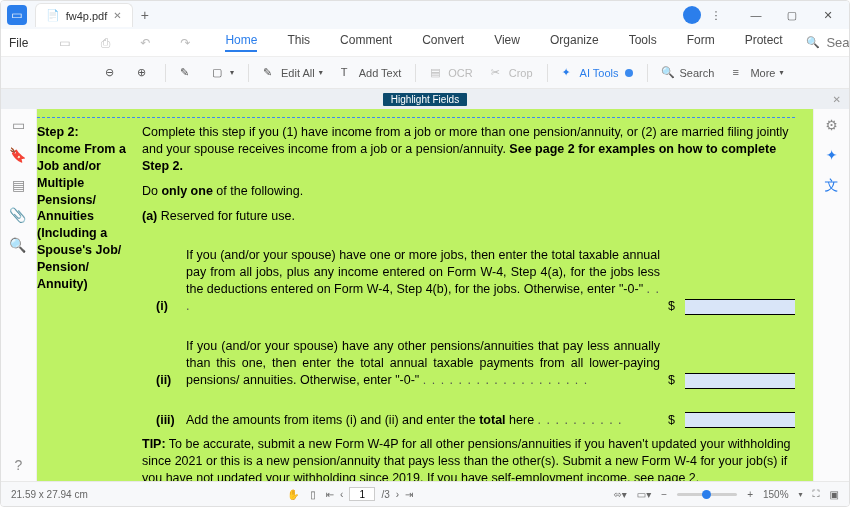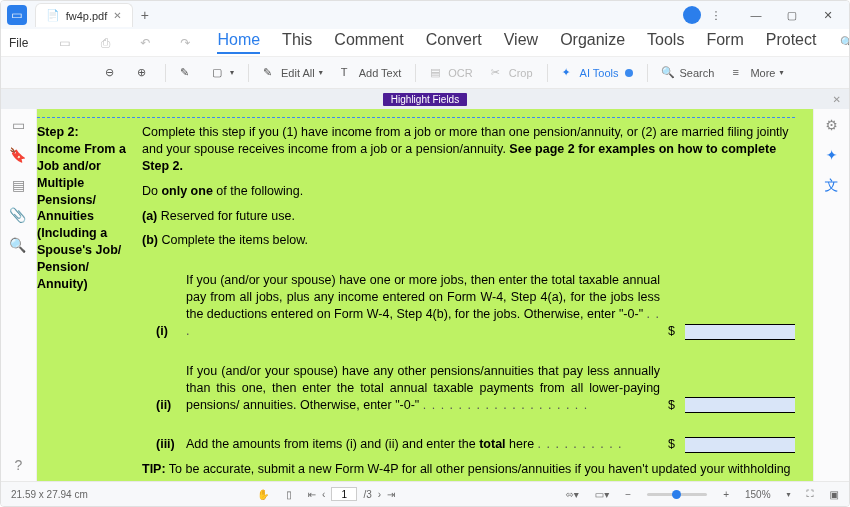--- a/index.html
+++ b/index.html
@@ -10,49 +10,49 @@
 .tab-close { color: #888; font-size: 10px; }
 .tab-plus { margin-left: 8px; color: #666; font-size: 14px; }
 .titlebar-spacer { flex: 1; }
 .avatar { width: 18px; height: 18px; border-radius: 50%; background: #2b7eeb; }
 .win-btns { display: flex; gap: 6px; margin-left: 10px; }
 .win-btn { width: 30px; height: 20px; display: flex; align-items: center; justify-content: center; color: #555; font-size: 11px; }
 .menubar { height: 28px; display: flex; align-items: center; background: #fff; border-bottom: 1px solid #eee; padding: 0 8px; gap: 24px; }
 .file { font-size: 12px; color: #333; margin-right: 4px; }
 .qa-icon { color: #bbb; font-size: 12px; padding: 0 3px; }
 .menus { flex: 1; display: flex; justify-content: center; gap: 22px; }
-.menu { font-size: 16px; color: #444; }
+.menu { font-size: 12px; color: #444; margin-left: 8px; }
 .menu.active { color: #2b7eeb; border-bottom: 2px solid #2b7eeb; padding-bottom: 3px; }
 .search-area { display: flex; align-items: center; gap: 6px; }
 .search-input { width: 110px; font-size: 13px; border: none; outline: none; color: #999; }
 .toolbar { height: 32px; display: flex; align-items: center; background: #f8f9fb; border-bottom: 1px solid #e8e8e8; padding: 0 10px; gap: 10px; }
 .tool { display: flex; align-items: center; gap: 4px; font-size: 11px; color: #555; padding: 2px 4px; }
 .tool svg, .tool .glyph { width: 14px; height: 14px; }
 .tool-divider { width: 1px; height: 18px; background: #e0e0e0; }
 .tool.faded { color: #bbb; }
 .info-bar { height: 20px; background: #eceff3; display: flex; align-items: center; justify-content: center; font-size: 10px; color: #6a6a6a; gap: 8px; position: relative; }
-.highlight-btn { background: #4c1d95; color: #fff; padding: 1px 8px; font-size: 10px; border-radius: 1px; }
+.highlight-btn { background: #0c4a6e; color: #fff; padding: 1px 8px; font-size: 10px; border-radius: 1px; }
 .info-close { position: absolute; right: 8px; color: #999; font-size: 10px; }
 .main { flex: 1; display: flex; overflow: hidden; }
 .left-rail { width: 36px; background: #fbfbfc; border-right: 1px solid #eee; display: flex; flex-direction: column; align-items: center; padding-top: 8px; gap: 14px; }
 .left-rail .rail-icon { color: #8a8a8a; font-size: 14px; }
 .right-rail { width: 36px; background: #fbfbfc; border-left: 1px solid #eee; display: flex; flex-direction: column; align-items: center; padding-top: 8px; gap: 14px; }
 .right-rail .rail-icon { color: #8a8a8a; font-size: 14px; }
 .content { flex: 1; overflow: auto; background: #bef264; padding: 8px 18px 10px 0; font-family: Arial, Helvetica, sans-serif; font-size: 12.5px; color: #000; line-height: 1.35; }
 .step-row { display: flex; gap: 10px; margin-top: 6px; }
 .step-label { width: 95px; font-weight: bold; font-size: 12.5px; flex-shrink: 0; }
 .step-body { flex: 1; }
 .step-body p { margin-bottom: 8px; }
 .indent1 { padding-left: 14px; }
 .item-row { display: flex; align-items: flex-end; gap: 8px; }
 .item-text { flex: 1; text-align: justify; margin-top: 15px; }
 .amount-box { width: 110px; height: 16px; background: #d9e5f8; border-top: 1px solid #000; border-bottom: 1px solid #000; flex-shrink: 0; }
 .dollar { font-weight: normal; margin-right: 2px; }
 .divider-line { border-top: 1px solid #000; margin: 6px 0; }
-.statusbar { height: 16px; display: flex; align-items: center; background: #f7f8fa; border-top: 1px solid #e8e8e8; font-size: 10px; color: #666; padding: 12px 10px; gap: 16px; }
+.statusbar { height: 16px; display: flex; align-items: center; background: #f7f8fa; border-top: 1px solid #e8e8e8; font-size: 10px; color: #666; padding: 12px 10px; gap: 10px; }
 .statusbar .spacer { flex: 1; }
 .zoom-track { width: 60px; height: 3px; background: #d0d0d0; border-radius: 2px; position: relative; }
 .zoom-thumb { position: absolute; left: 25px; top: -3px; width: 9px; height: 9px; border-radius: 50%; background: #2b7eeb; }
 .pager { display: flex; align-items: center; gap: 6px; }
 .page-input { width: 26px; height: 14px; border: 1px solid #ccc; font-size: 10px; text-align: center; }
 .bold { font-weight: bold; }
 .ai-dot { width: 8px; height: 8px; background: #3b8aef; border-radius: 50%; display: inline-block; margin-left: 2px; }
 .dotfill { color: #555; letter-spacing: 1px; }
 </style>
 </head>
@@ -171,21 +171,20 @@
   </div>
 
   <div class="content">
     <div style="border-top:1px dashed #3b8aef;margin-bottom:2px"></div>
     <div class="step-row">
       <div class="step-label">Step 2:<br>Income From a Job and/or Multiple Pensions/ Annuities (Including a Spouse's Job/ Pension/ Annuity)</div>
       <div class="step-body">
         <p><span>Complete this step if you (1) have income from a job or more than one pension/annuity, or (2) are married filing jointly and your spouse receives income from a job or a pension/annuity. </span><span class="bold">See page 2 for examples on how to complete Step 2.</span></p>
         <p><span>Do </span><span class="bold">only one</span><span> of the following.</span></p>
         <p><span class="bold">(a)</span><span> Reserved for future use.</span></p>
-        <p><span class="bold">(b)</span><span> Complete the items below.</span></p>
 
         <div class="indent1">
           <div class="item-row" style="margin-bottom:8px">
             <div style="width:22px;flex-shrink:0;vertical-align:top" class="bold">(i)</div>
             <div class="item-text" style="text-align:justify"><span>If you (and/or your spouse) have one or more jobs, then enter the total taxable annual pay from all jobs, plus any income entered on Form W-4, Step 4(a), for the jobs less the deductions entered on Form W-4, Step 4(b), for the jobs. Otherwise, enter "-0-"</span> <span class="dotfill"> . . .</span></div>
             <span class="dollar">$</span>
             <div class="amount-box"></div>
           </div>
           <div class="item-row" style="margin-bottom:8px">
             <div style="width:22px;flex-shrink:0" class="bold">(ii)</div>

